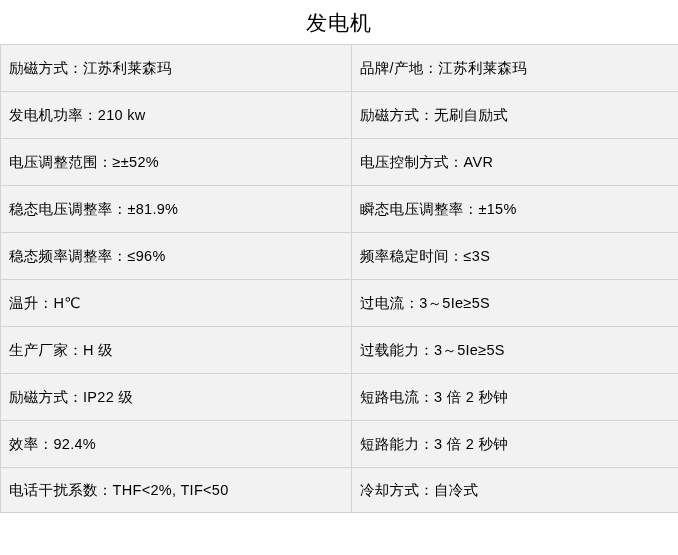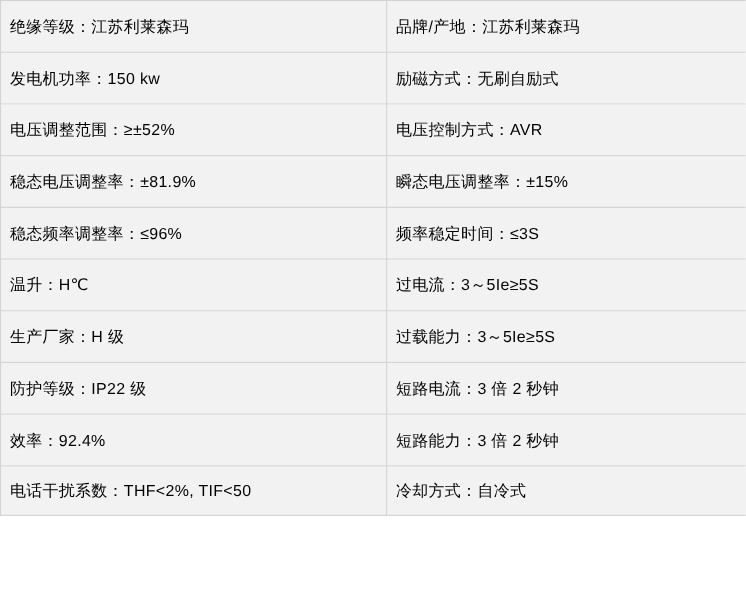--- a/index.html
+++ b/index.html
@@ -57,29 +57,30 @@
   }
   table.spec tr.last td {
     height: 44px;
   }
 </style>
 </head>
 <body>
 
 <div class="page">
 
+  <h1 class="title">发电机</h1>
 
   <table class="spec">
     <tbody>
       <tr>
-        <td class="col-left">绝缘等级：江苏利莱森玛</td>
+        <td class="col-left">励磁方式：江苏利莱森玛</td>
         <td class="col-right">品牌/产地：江苏利莱森玛</td>
       </tr>
       <tr>
-        <td class="col-left">发电机功率：150 kw</td>
+        <td class="col-left">发电机功率：210 kw</td>
         <td class="col-right">励磁方式：无刷自励式</td>
       </tr>
       <tr>
         <td class="col-left">电压调整范围：≥±52%</td>
         <td class="col-right">电压控制方式：AVR</td>
       </tr>
       <tr>
         <td class="col-left">稳态电压调整率：±81.9%</td>
         <td class="col-right">瞬态电压调整率：±15%</td>
       </tr>
@@ -89,21 +90,21 @@
       </tr>
       <tr>
         <td class="col-left">温升：H℃</td>
         <td class="col-right">过电流：3～5Ie≥5S</td>
       </tr>
       <tr>
         <td class="col-left">生产厂家：H 级</td>
         <td class="col-right">过载能力：3～5Ie≥5S</td>
       </tr>
       <tr>
-        <td class="col-left">防护等级：IP22 级</td>
+        <td class="col-left">励磁方式：IP22 级</td>
         <td class="col-right">短路电流：3 倍 2 秒钟</td>
       </tr>
       <tr>
         <td class="col-left">效率：92.4%</td>
         <td class="col-right">短路能力：3 倍 2 秒钟</td>
       </tr>
       <tr class="last">
         <td class="col-left">电话干扰系数：THF&lt;2%, TIF&lt;50</td>
         <td class="col-right">冷却方式：自冷式</td>
       </tr>

